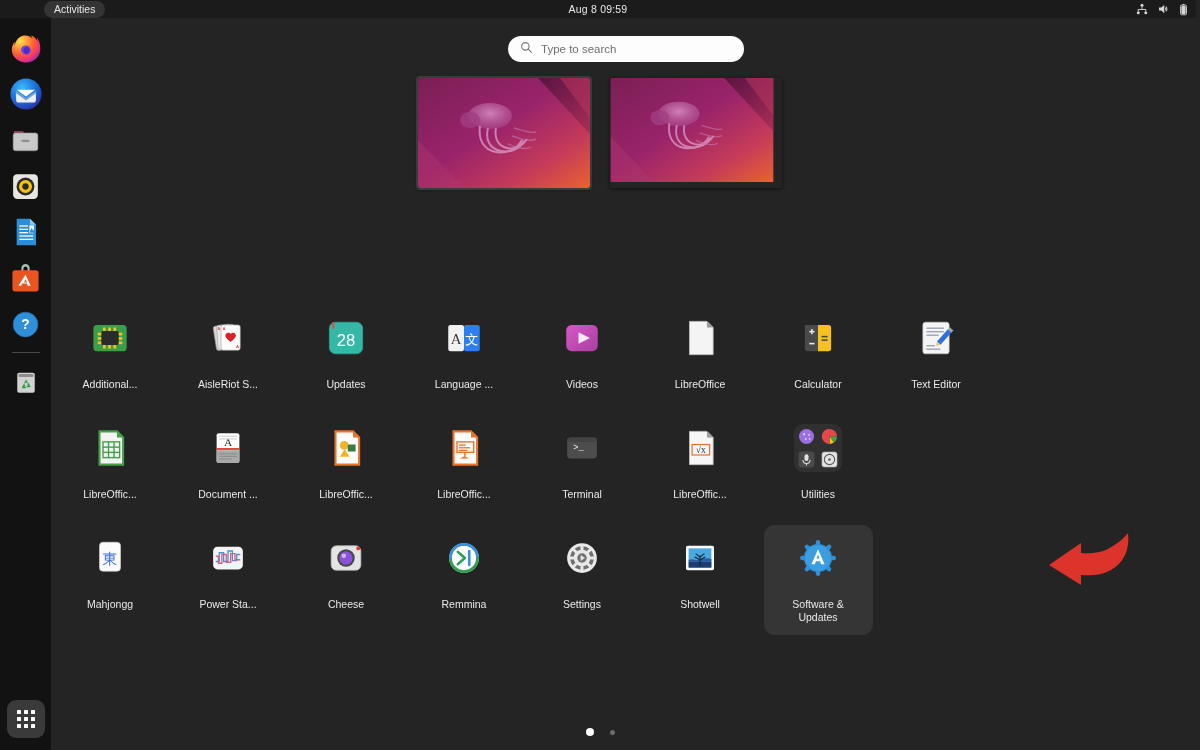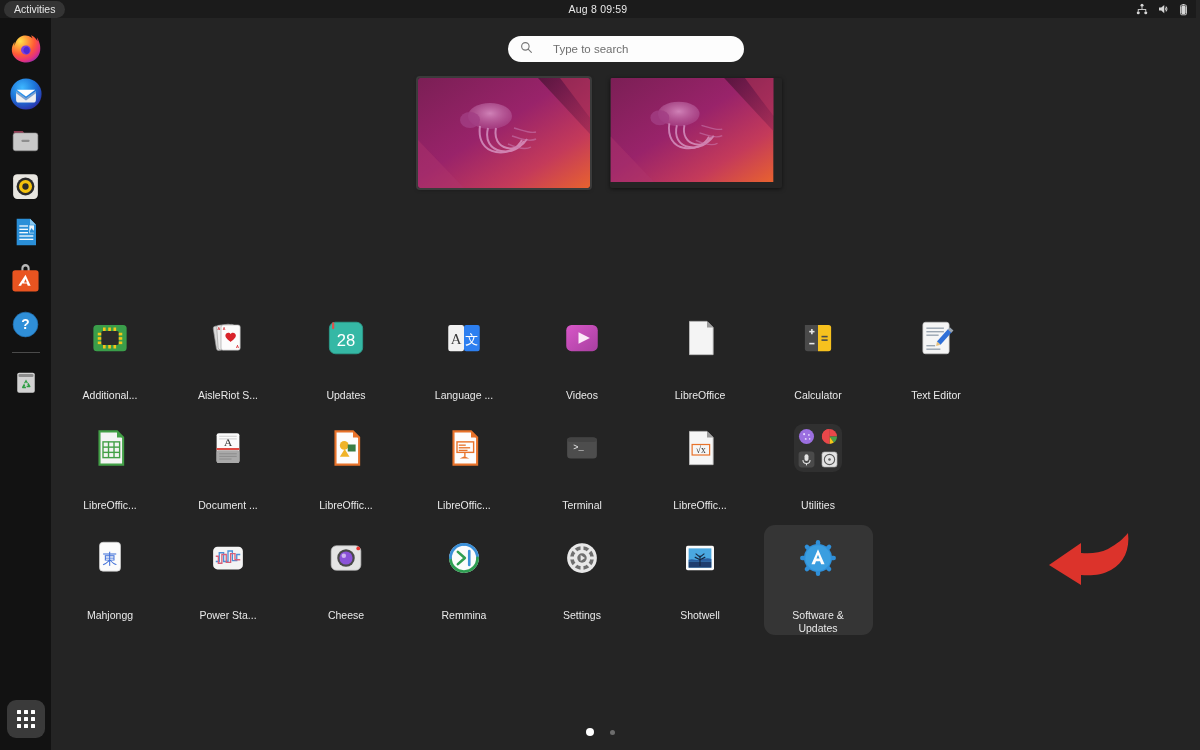--- a/index.html
+++ b/index.html
@@ -9,20 +9,21 @@
     font-family: "Liberation Sans", sans-serif;
     overflow: hidden;
   }
   #screen { position: relative; width: 1200px; height: 750px; background: #242424; }
 
   
   #topbar {
     position: absolute; top: 0; left: 0; width: 1196px; height: 18px;
     background: #1b1b1b; display: flex; align-items: center;
     z-index: 40;
+    padding-left: 40px;
   }
   #activities-btn {
     margin-left: 4px; padding: 2px 10px 3px 10px;
     background: #343434; border-radius: 9px;
     color: #e6e6e6; font-size: 10.5px; line-height: 12px;
     white-space: nowrap;
   }
   #clock {
     position: absolute; left: 0; right: 0; text-align: center;
     color: #e8e8e8; font-size: 10.5px; letter-spacing: .2px;
@@ -53,21 +54,21 @@
     background: #3a3a3a; border-radius: 9px;
     display: flex; align-items: center; justify-content: center;
   }
   .grid3 { display: grid; grid-template-columns: repeat(3, 4px); gap: 3px; }
   .grid3 i { width: 4px; height: 4px; background: #fff; display: block; border-radius: .5px; }
 
   
   #search {
     position: absolute; top: 36px; left: 508px; width: 236px; height: 26px;
     background: #fdfdfd; border-radius: 13px;
-    display: flex; align-items: center; padding-left: 12px; gap: 20px;
+    display: flex; align-items: center; padding-left: 12px; gap: 8px;
     z-index: 20;
   }
   #search .ph { color: #6f6f6f; font-size: 11.5px; }
 
   
   #workspaces {
     position: absolute; top: 78px; left: 0; width: 1200px; height: 110px;
     display: flex; justify-content: center; gap: 20px; align-items: center;
     z-index: 10;
   }
@@ -87,21 +88,21 @@
     width: 109px; margin: 0 4.5px;
     display: flex; flex-direction: column; align-items: center;
     padding-top: 9px; border-radius: 11px;
   }
   .app-cell.highlight { background: #353535; align-items: center; }
   .app-icon {
     width: 48px; height: 48px; display: flex; align-items: center; justify-content: center;
     position: relative;
   }
   .app-label {
-    margin-top: 27px; color: #e9e9e9; font-size: 10.5px;
+    margin-top: 16px; color: #e9e9e9; font-size: 10.5px;
     text-align: center; line-height: 12.5px; width: 104px;
     overflow: hidden; white-space: pre-line;
   }
 
   
   .folder-tile {
     width: 48px; height: 48px; border-radius: 9px; background: #303030;
     display: grid; grid-template-columns: 20px 20px; grid-template-rows: 20px 20px;
     gap: 3px; align-items: center; justify-items: center; padding: 2px;
   }

